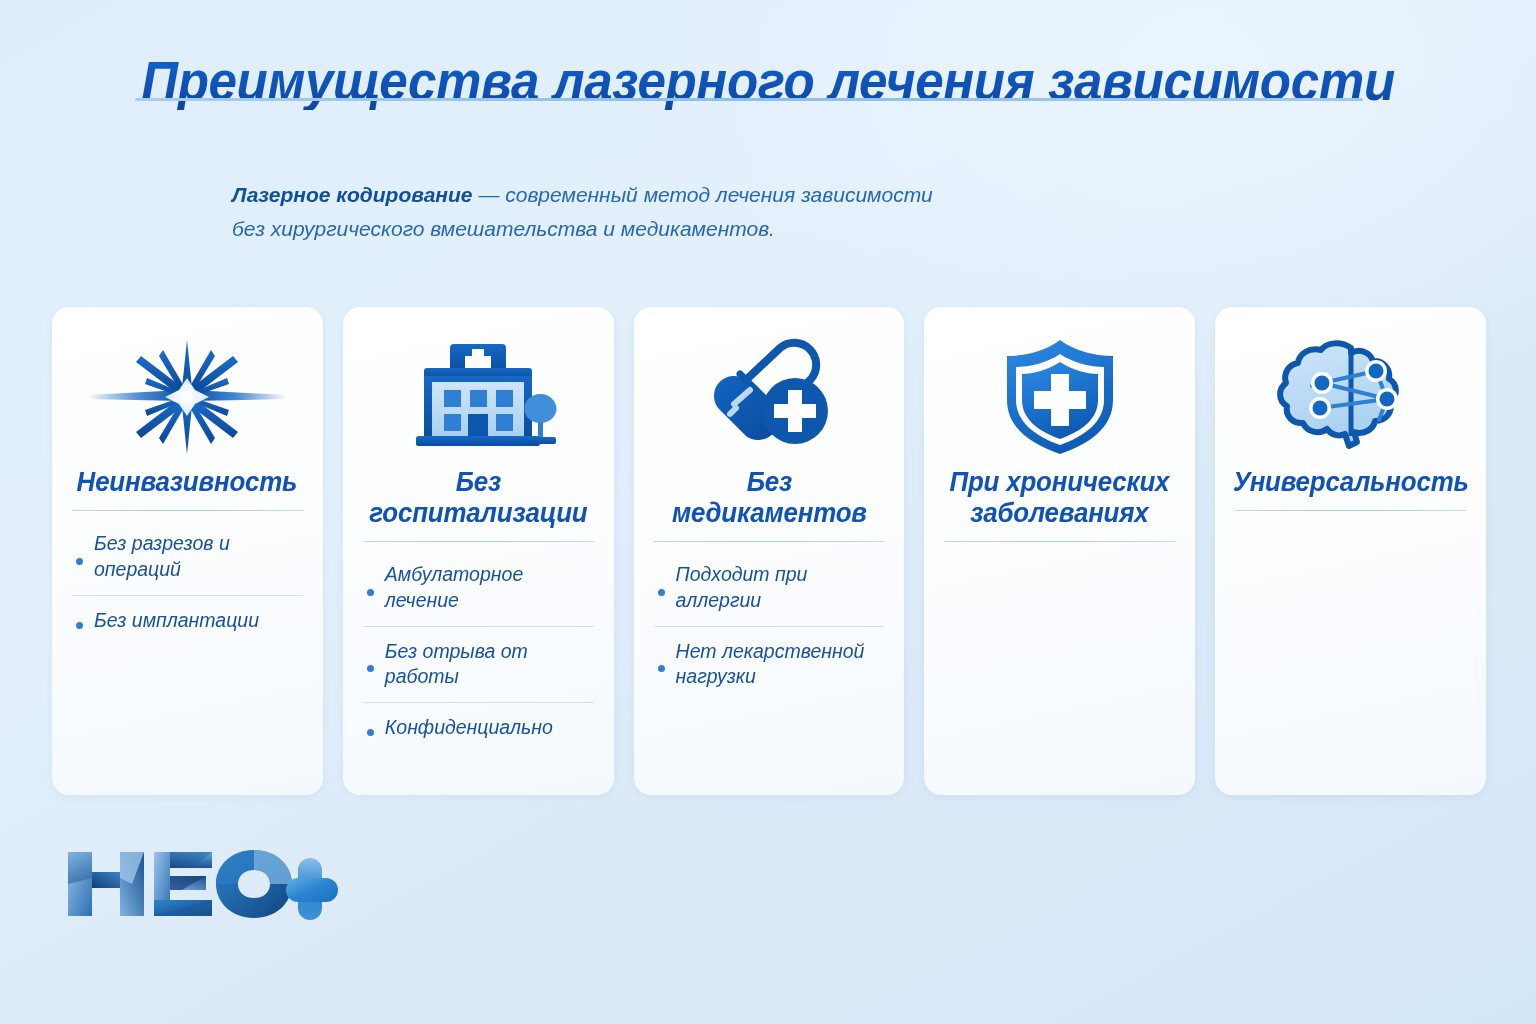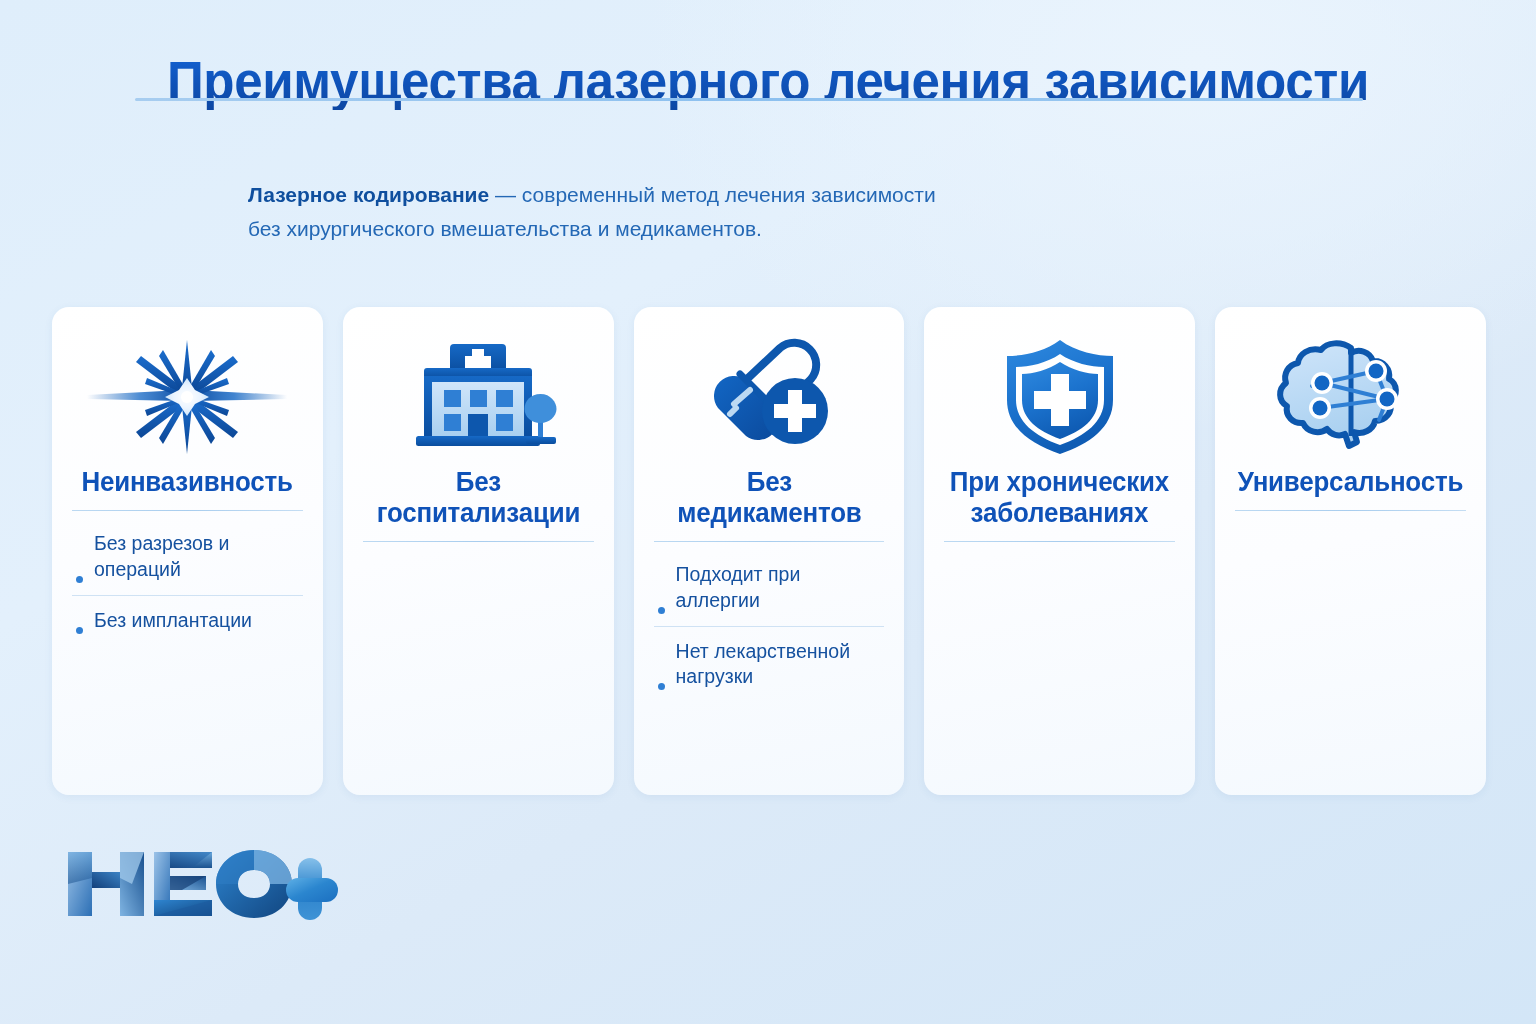--- a/index.html
+++ b/index.html
@@ -16,20 +16,21 @@
     background:
       radial-gradient(ellipse 900px 600px at 78% 6%, #eaf4fd 0%, rgba(234,244,253,0) 62%),
       linear-gradient(152deg, #dfeefb 0%, #e3f0fc 34%, #dceaf8 62%, #d3e6f7 100%);
     position: relative;
   }
 
   .page {
     position: relative;
     width: 1388px;
     height: 1024px;
+    font-style: italic;
   }
 
   
   .header {
     position: absolute;
     top: 52px;
     left: 0;
     width: 1536px;
     text-align: center;
   }
@@ -61,21 +62,20 @@
   
   .subtitle {
     position: absolute;
     top: 178px;
     left: 232px;
     width: 960px;
     font-size: 21px;
     line-height: 1.62;
     color: #2468b5;
     font-weight: 400;
-    margin-left: 16px;
   }
 
   .subtitle .lead {
     font-weight: 700;
     color: #0f4f9e;
   }
 
   .subtitle-line2 { display: block; }
 
   
@@ -130,21 +130,21 @@
     margin-bottom: 8px;
   }
 
   .bullets {
     width: 100%;
     list-style: none;
   }
 
   .bullet {
     display: flex;
-    align-items: flex-end;
+    align-items: center;
     gap: 11px;
     padding: 12px 0 12px 4px;
     font-size: 19.5px;
     line-height: 1.32;
     color: #15519f;
     font-weight: 400;
   }
 
   .bullet + .bullet {
     border-top: 1.4px solid #cfe2f4;
@@ -295,20 +295,34 @@
 
           <rect x="22" y="98" width="124" height="10" rx="2.5" fill="url(#frameG)"></rect>
 
           <rect x="144" y="84" width="5" height="18" fill="#2f7fd4"></rect>
           <path d="M146.5 56 c10 0 16 8 16 15 s-7 14-16 14 s-16-6-16-14 s6-15 16-15 z" fill="#3f8fdb"></path>
           <rect x="132" y="99" width="30" height="7" rx="2" fill="url(#frameG)"></rect>
         </svg>
       </div>
       <div class="card-title">Без госпитализации</div>
       <div class="title-rule"></div>
+      <ul class="bullets">
+        <li class="bullet">
+          <span class="bullet-dot"></span>
+          <span class="bullet-text">Амбулаторное лечение</span>
+        </li>
+        <li class="bullet">
+          <span class="bullet-dot"></span>
+          <span class="bullet-text">Без отрыва от работы</span>
+        </li>
+        <li class="bullet">
+          <span class="bullet-dot"></span>
+          <span class="bullet-text">Конфиденциально</span>
+        </li>
+      </ul>
     </div>
 
     <div class="card">
       <div class="card-icon">
         <svg width="150" height="118" viewBox="0 0 150 118" aria-hidden="true">
           <defs>
             <linearGradient id="capG" x1="0" y1="0" x2="1" y2="1">
               <stop offset="0%" stop-color="#1266c4"></stop>
               <stop offset="100%" stop-color="#0b4a9c"></stop>
             </linearGradient>

